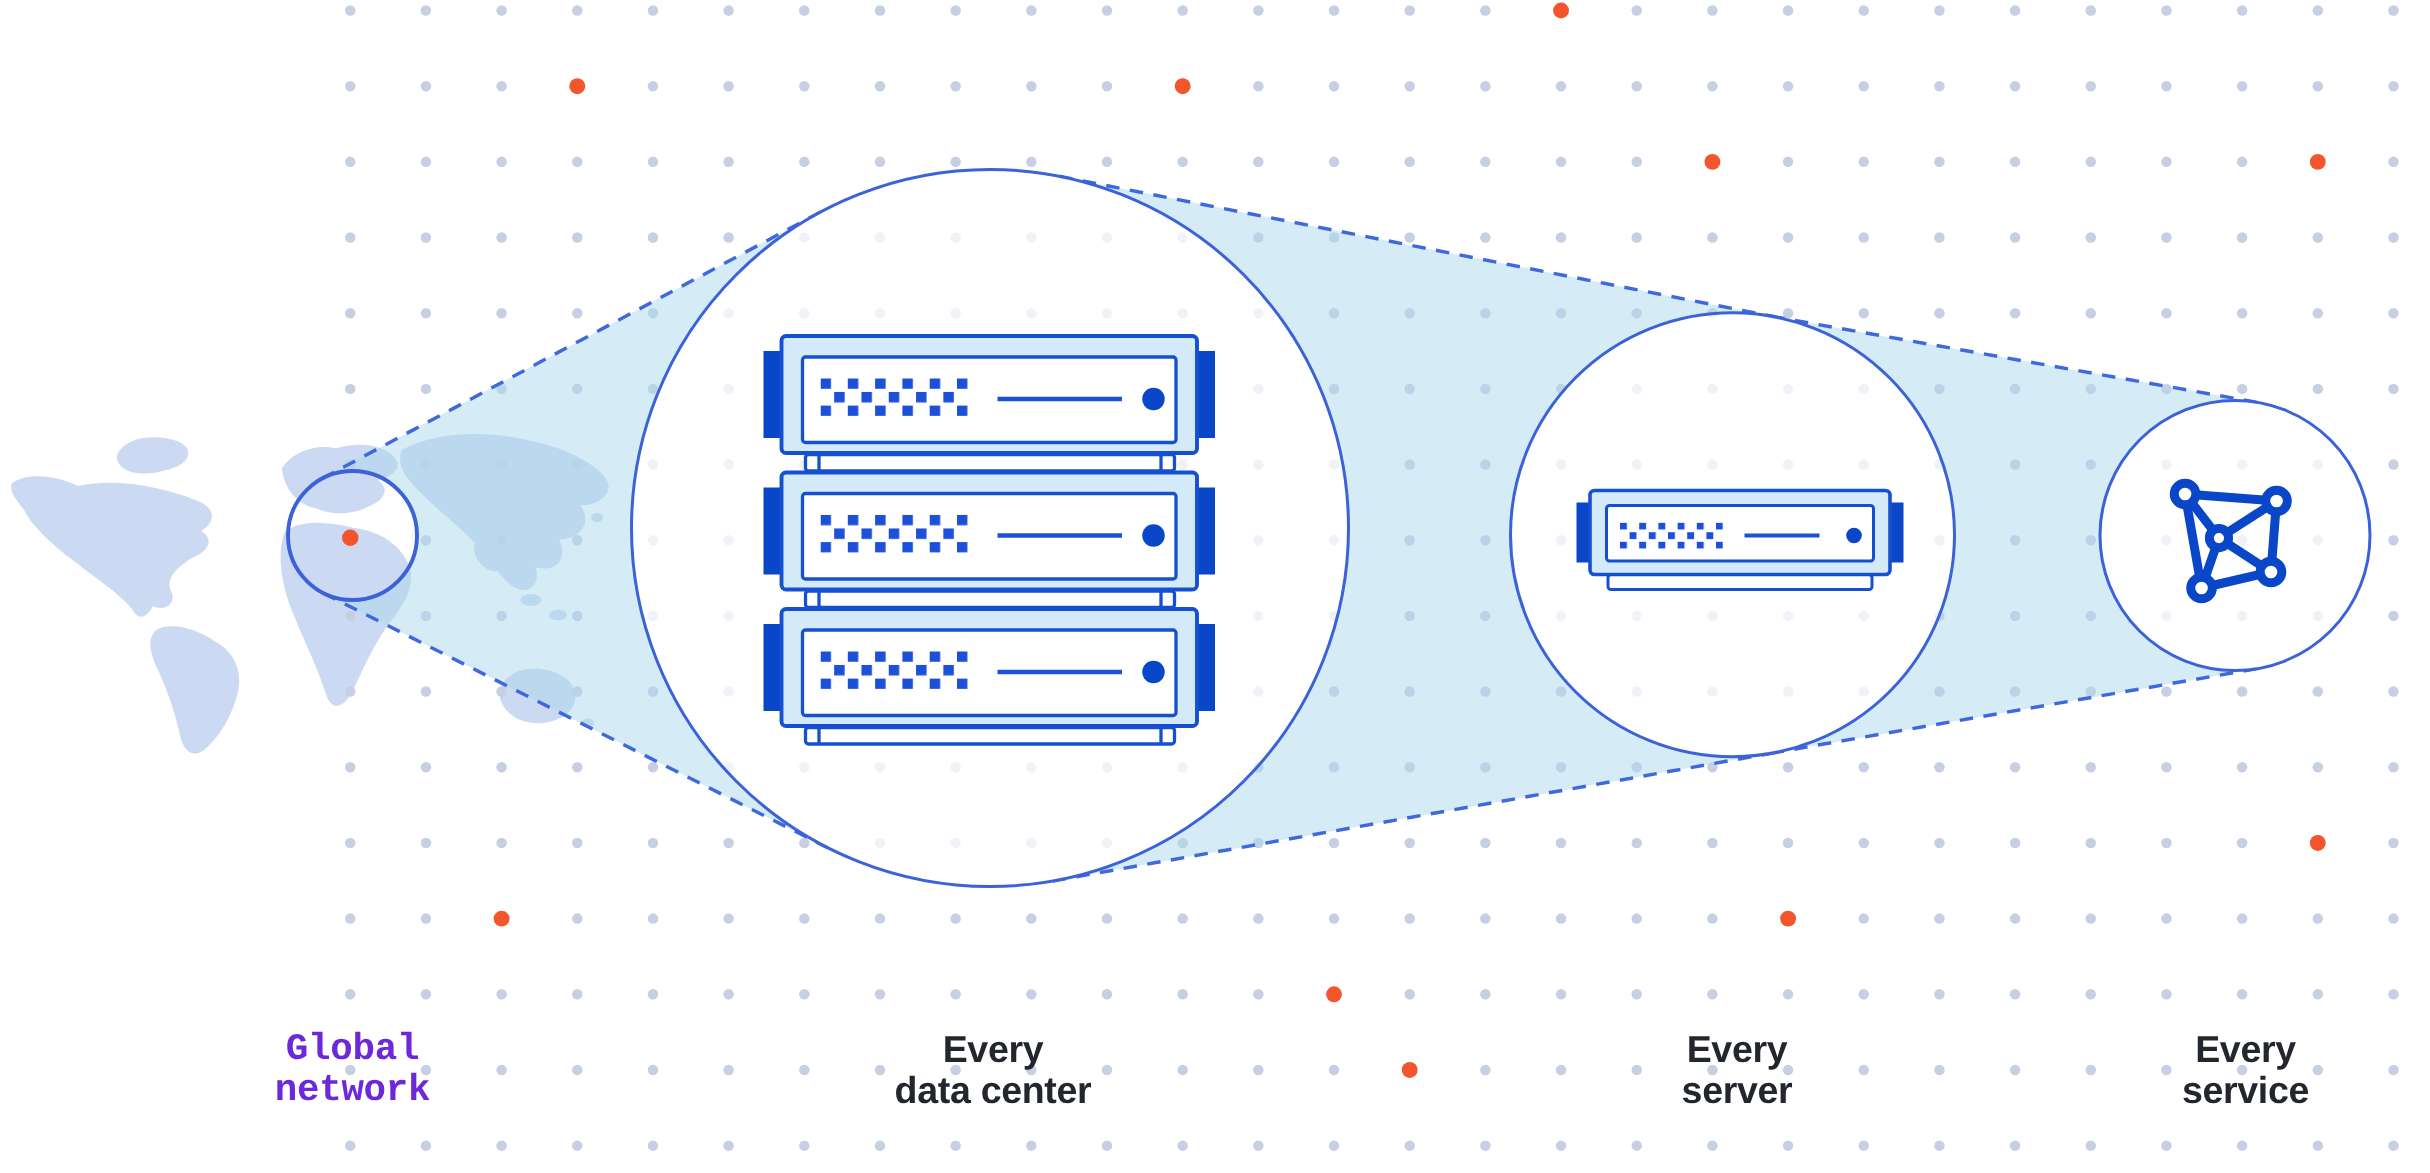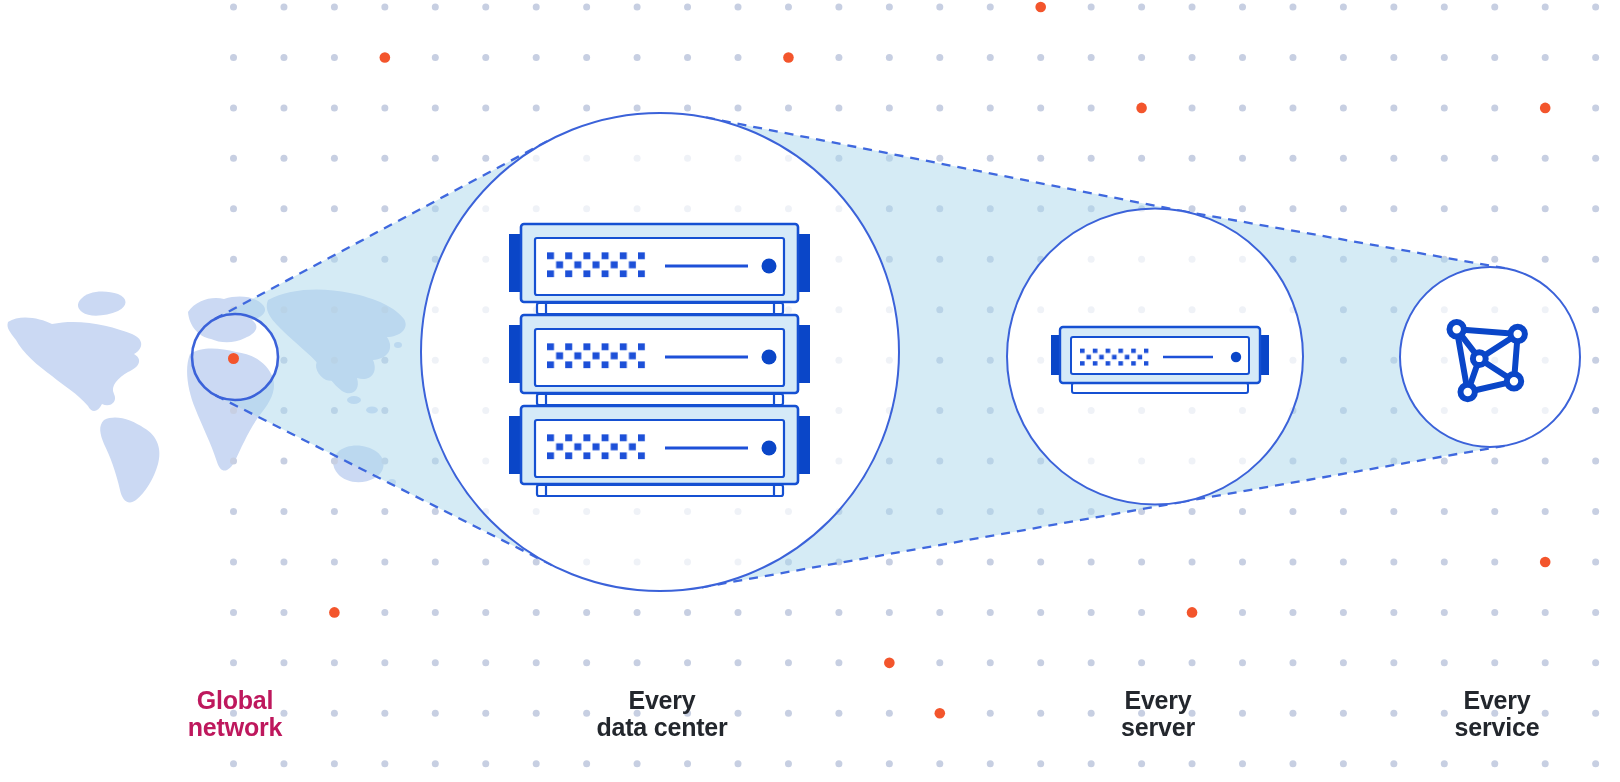--- a/index.html
+++ b/index.html
@@ -601,21 +601,21 @@
       <circle cx="1517.7" cy="334" r="7.2"></circle>
       <circle cx="1514" cy="381.3" r="7.2"></circle>
       <circle cx="1467.7" cy="392" r="7.2"></circle>
       <circle cx="1479.3" cy="358.7" r="6.4"></circle>
     </g>
   </g>
 
   <circle id="map-marker" cx="233.5" cy="358.5" r="5.5" style="fill:var(--accent-orange)"></circle>
 </svg>
 
-<div class="caption cap-1" style="color: #be185d;">Global
+<div class="caption cap-1" style="color: #6d28d9; font-family: Liberation Mono, monospace;">Global
 network</div>
 <div class="caption cap-2" style="color: rgb(35, 39, 45);">Every
 data center</div>
 <div class="caption cap-3" style="color: rgb(35, 39, 45);">Every
 server</div>
 <div class="caption cap-4" style="color: rgb(35, 39, 45);">Every
 service</div>
 
 </div>
 

